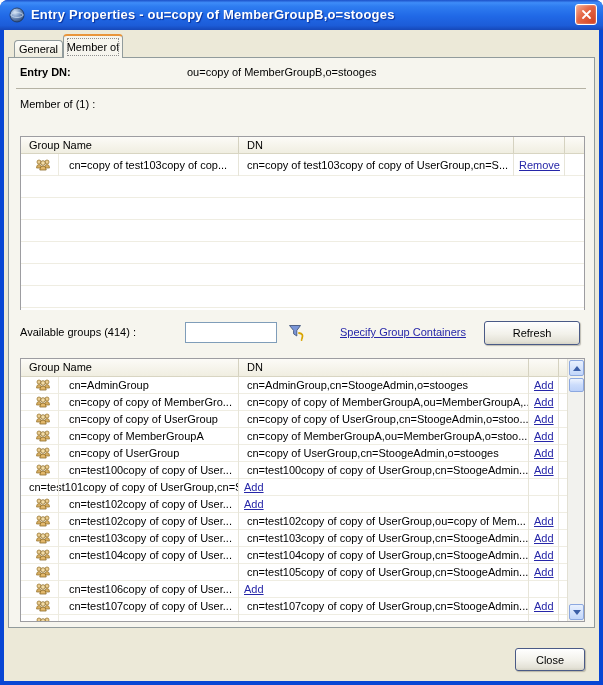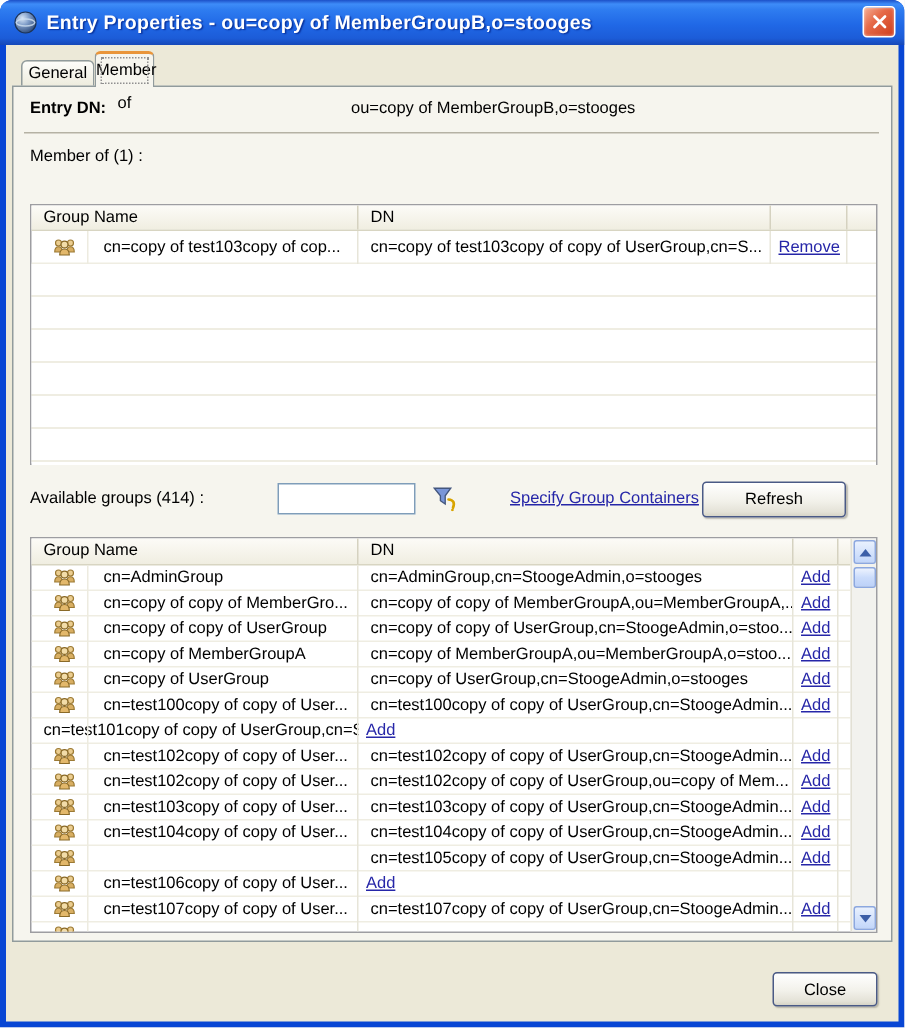--- a/index.html
+++ b/index.html
@@ -21,30 +21,30 @@
     box-shadow:inset 0 0 2px rgba(255,255,255,.6); display:flex; align-items:center; justify-content:center; cursor:pointer; }
 
   
   .body { position:absolute; left:4px; top:30px; width:595px; height:651px; background:#ECE9D8; }
 
   
   .tab { position:absolute; border:1px solid #919B9C; border-bottom:none; border-radius:4px 4px 0 0;
     font-size:11px; text-align:center; cursor:pointer; }
   .tab-general { left:14px; top:40px; width:49px; height:18px; line-height:17px;
     background:linear-gradient(to bottom,#FDFDFA,#EDEBDC); }
-  .tab-memberof { left:63px; top:34px; width:40px; height:24px; line-height:22px;
+  .tab-memberof { left:63px; top:34px; width:60px; height:24px; line-height:22px;
     background:#F6F5EE; border-top:2px solid #E9953A; z-index:3; }
   .tab-focus { position:absolute; left:3px; right:3px; top:2px; bottom:2px; border:1px dotted #8F8F8F; }
 
   .tab-panel { position:absolute; left:8px; top:57px; width:587px; height:571px;
     background:#F6F5EE; border:1px solid #919B9C; }
 
   
   .entry-dn-label { position:absolute; left:20px; top:66px; font-weight:bold; }
-  .entry-dn-value { position:absolute; left:187px; top:66px;margin-left:47px; }
+  .entry-dn-value { position:absolute; left:187px; top:66px; }
   .dn-separator { position:absolute; left:16px; top:88px; width:570px; height:1px; background:#B5B2A4; }
   .memberof-label { position:absolute; left:20px; top:98px; }
 
   
   .tbl { position:absolute; background:#fff; border:1px solid #9D9DA1; }
   .tbl-header { display:grid; background:linear-gradient(to bottom,#FCFBF7,#F0EEE1);
     border-bottom:1px solid #D8D5C2; }
   .tbl-header .hcell { padding-left:8px; border-right:1px solid #D5D2C0; white-space:nowrap; overflow:hidden; }
   .rows-area { position:relative; overflow:hidden; }
   .vline { position:absolute; top:0; bottom:0; width:1px; background:#E7E5D9; }
@@ -74,21 +74,21 @@
   .filter-input { position:absolute; left:185px; top:322px; width:92px; height:21px;
     border:1px solid #7F9DB9; background:#fff; font-family:"Liberation Sans",sans-serif; font-size:11px; padding:0 3px; }
   .filter-icon { position:absolute; left:288px; top:324px; width:18px; height:17px; cursor:pointer; }
   .specify-link { position:absolute; left:340px; top:326px; }
 
   
   .xp-btn { position:absolute; border:1px solid #4A5A86; border-radius:3px;
     background:linear-gradient(to bottom,#FFFFFF 0%,#F2F1EA 55%,#E4E2D7 88%,#D6D4C7 100%);
     box-shadow:1px 1px 1px rgba(120,118,105,.45); font-family:"Liberation Sans",sans-serif;
     font-size:11px; text-align:center; cursor:pointer; }
-  #refresh-btn { left:468px; top:321px; width:96px; height:24px; }
+  #refresh-btn { left:484px; top:321px; width:96px; height:24px; }
   #close-btn { left:515px; top:648px; width:70px; height:23px; }
 
   
   .scrollbar { position:absolute; right:0; top:0; bottom:0; width:17px; background:#F2F2EE; border-left:1px solid #E2E0D4; }
   .sb-btn { position:absolute; left:1px; width:15px; height:16px; border:1px solid #8CA8E0; border-radius:2px;
     background:linear-gradient(to bottom,#E9F1FE,#C2D6FA); display:flex; align-items:center; justify-content:center; cursor:pointer; }
   .sb-up { top:1px; } .sb-down { bottom:1px; }
   .sb-thumb { position:absolute; left:1px; top:19px; width:15px; height:14px; border:1px solid #8CA8E0; border-radius:2px;
     background:linear-gradient(to bottom,#EDF3FE,#CBDCFB 50%,#BCD1F8); cursor:grab; }
   .tri-up { width:0; height:0; border:4px solid transparent; border-top:none; border-bottom:5px solid #3C5FA8; }
@@ -332,21 +332,20 @@
             <svg class="gicon" width="16" height="16" viewBox="0 0 16 16">
               <circle cx="4" cy="5" r="2" fill="#EBCD90" stroke="#9C7A34" stroke-width="0.8"></circle>
               <path d="M1.5 11 q0 -3.5 2.5 -3.5 q2.5 0 2.5 3.5 z" fill="#D8AE62" stroke="#9C7A34" stroke-width="0.8"></path>
               <circle cx="12" cy="5" r="2" fill="#EBCD90" stroke="#9C7A34" stroke-width="0.8"></circle>
               <path d="M9.5 11 q0 -3.5 2.5 -3.5 q2.5 0 2.5 3.5 z" fill="#D8AE62" stroke="#9C7A34" stroke-width="0.8"></path>
               <circle cx="8" cy="6" r="2.3" fill="#F2DCA8" stroke="#8A6A28" stroke-width="0.8"></circle>
               <path d="M4.8 13 q0 -4 3.2 -4 q3.2 0 3.2 4 z" fill="#E3B86B" stroke="#8A6A28" stroke-width="0.8"></path>
             </svg>
             <span>cn=test102copy of copy of User...</span>
           </div>
-          <div class="cell-dn">cn=test102copy of copy of UserGroup,cn=StoogeAdmin...</div>
           <div class="cell-action">
             <a class="lnk">Add</a>
           </div>
           <div></div>
         </div>
 
         <div class="trow">
           <div class="cell-name">
             <svg class="gicon" width="16" height="16" viewBox="0 0 16 16">
               <circle cx="4" cy="5" r="2" fill="#EBCD90" stroke="#9C7A34" stroke-width="0.8"></circle>

